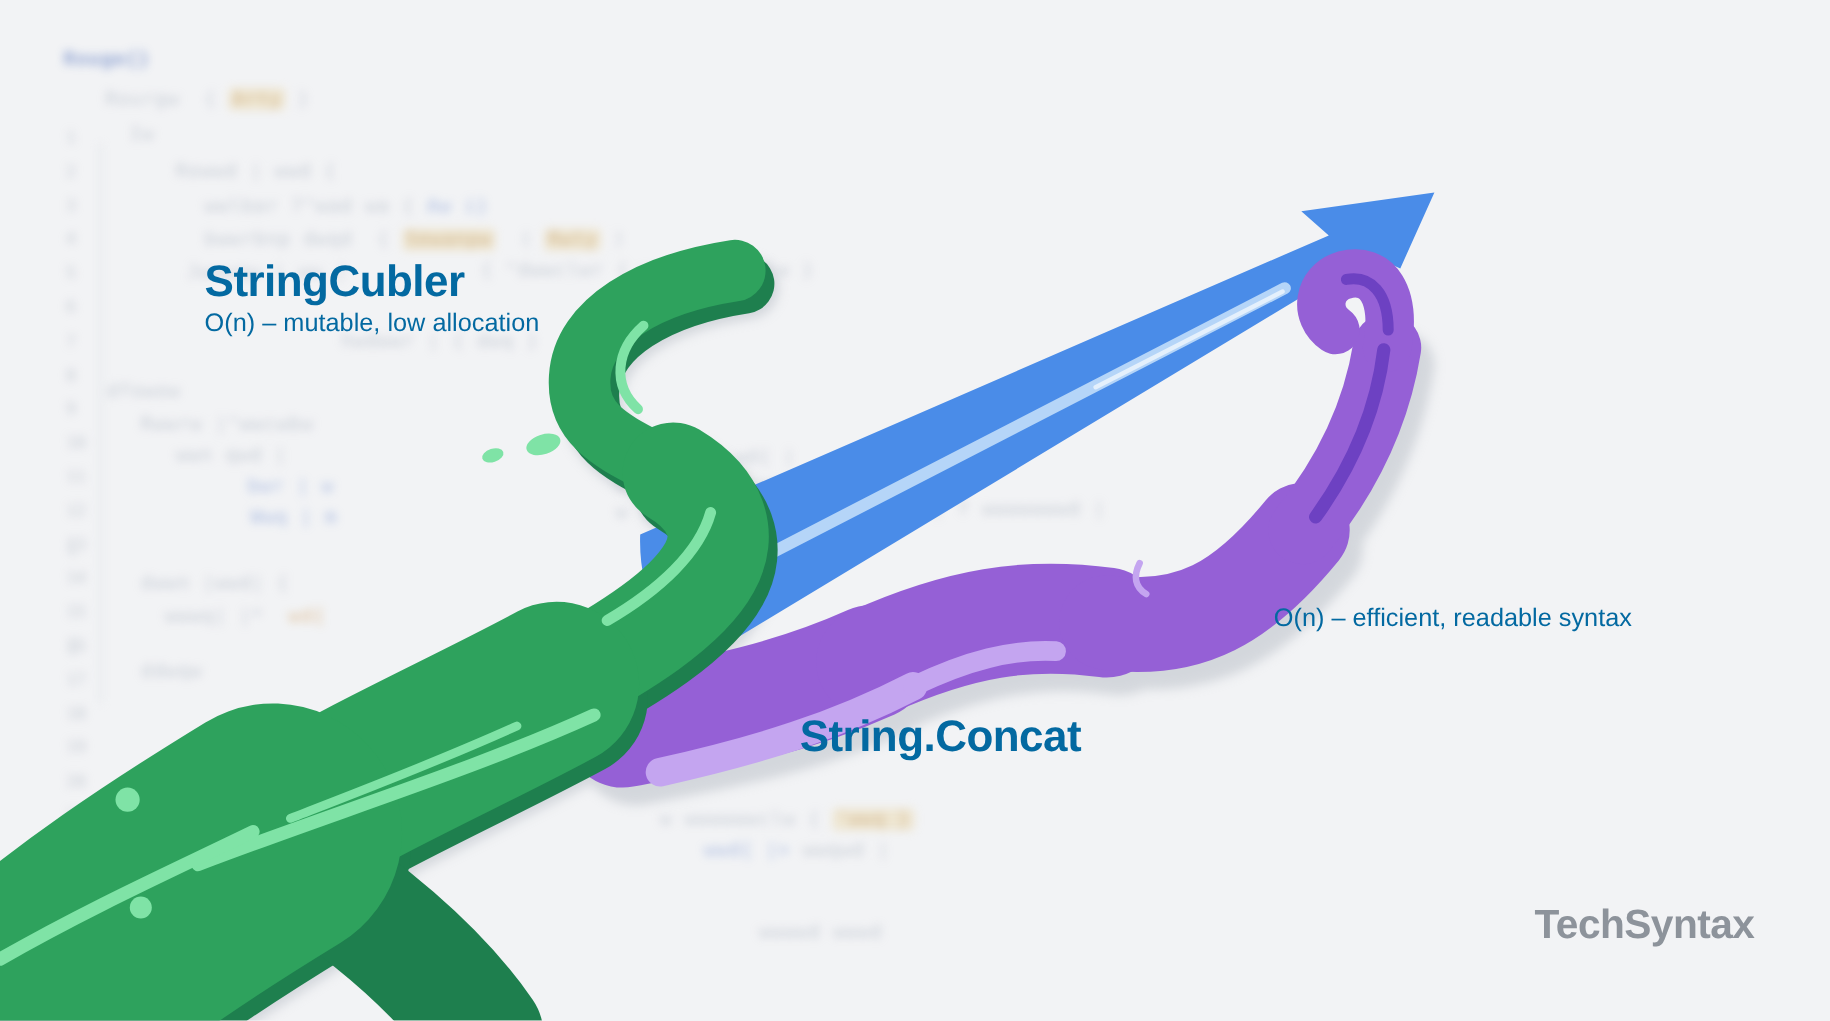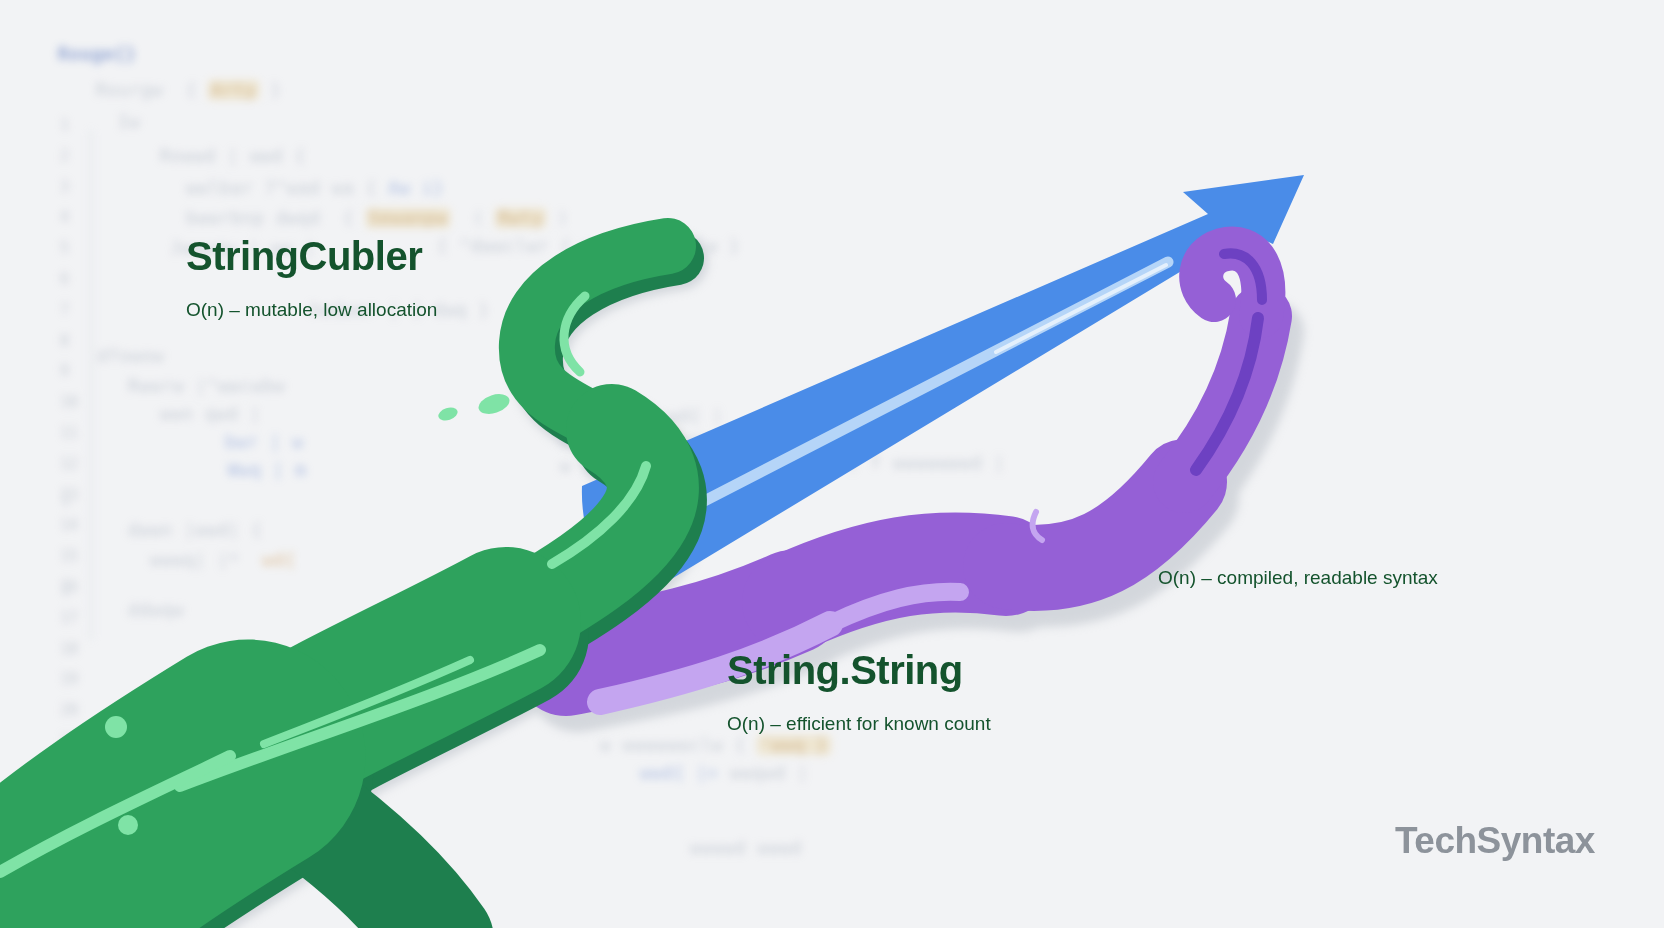--- a/index.html
+++ b/index.html
@@ -14,24 +14,24 @@
   .tok-g{color:#a9b2bf;}
   .tok-b{color:#7b97d4;}
   .tok-db{color:#5272bd;font-weight:bold;}
   .tok-o{color:#cf9a55;}
   .tok-ob{color:#bd8f4e;background:#ecdebb;border-radius:3px;padding:0 3px;}
   .gutter-num{position:absolute;font-family:"DejaVu Sans Mono",monospace;font-size:15px;color:#a9b1bd;}
   .indent-guide{position:absolute;left:90px;top:130px;width:2px;height:510px;background:#d3d8de;}
   
   #ribbons{position:absolute;left:0;top:0;}
   
-  .label{position:absolute;color:#14532d;}
+  .label{position:absolute;color:#0369a1;}
   .label .title{font-weight:bold;font-size:40px;letter-spacing:-0.5px;line-height:1.1;}
   .label .hex{font-size:23px;margin-top:15px;line-height:1.15;}
-  .label .note{font-size:19px;margin-top:21px;line-height:1.15;}
+  .label .note{font-size:23px;margin-top:2px;line-height:1.15;}
   .l1{left:186px;top:234px;}
   .l2{left:727px;top:648px;}
   .l3{left:1158px;top:546px;}
   #watermark{position:absolute;left:1395px;top:820px;font-size:37px;font-weight:bold;
              color:#8d939b;letter-spacing:-0.5px;text-align:center;}
 </style>
 </head>
 <body>
 
 <div class="page">
@@ -160,22 +160,21 @@
       <circle cx="128" cy="825" r="10"></circle>
     </g>
   </svg>
 
   <div class="label l1">
     <div class="title">StringCubler</div>
     <div class="note">O(n) – mutable, low allocation</div>
   </div>
 
   <div class="label l2">
-    <div class="title">String.String</div>
-    <div class="note">O(n) – efficient for known count</div>
+    <div class="title">String.Concat</div>
   </div>
 
   <div class="label l3">
-    <div class="note">O(n) – compiled, readable syntax</div>
+    <div class="note">O(n) – efficient, readable syntax</div>
   </div>
 
   <div id="watermark">TechSyntax</div>
 </div>
 
 </body></html>

